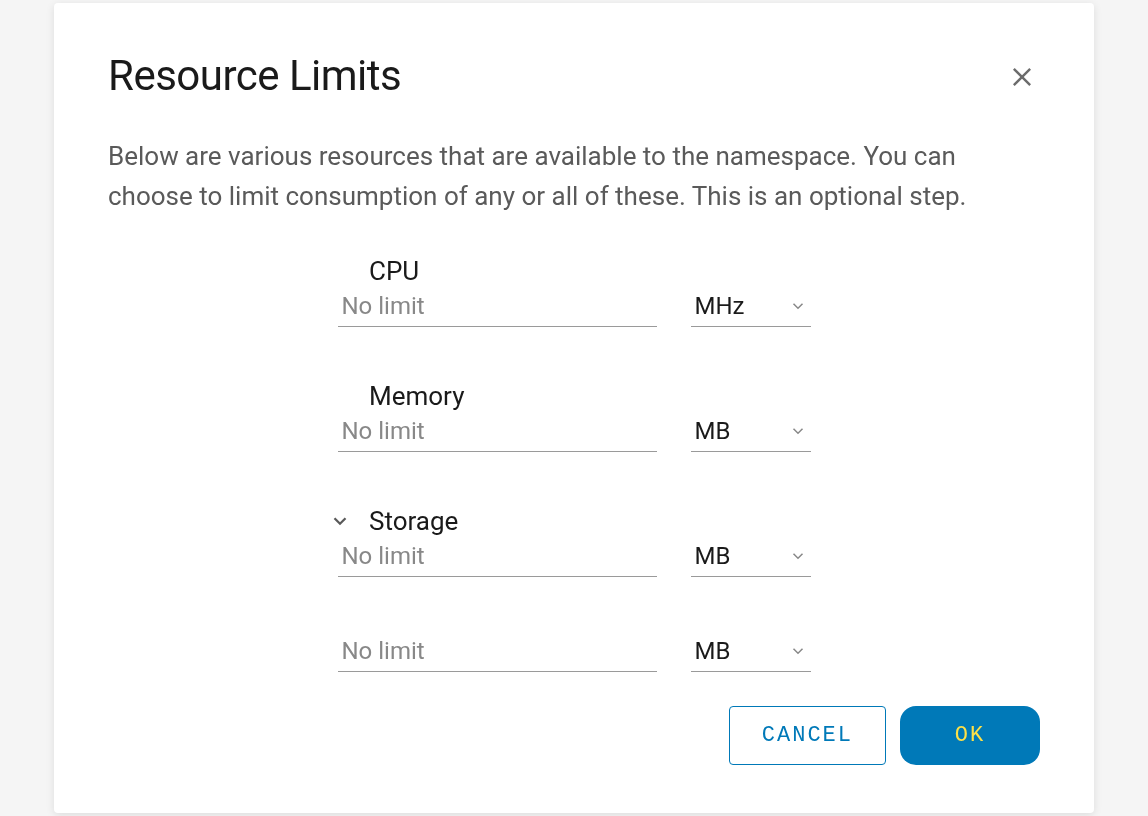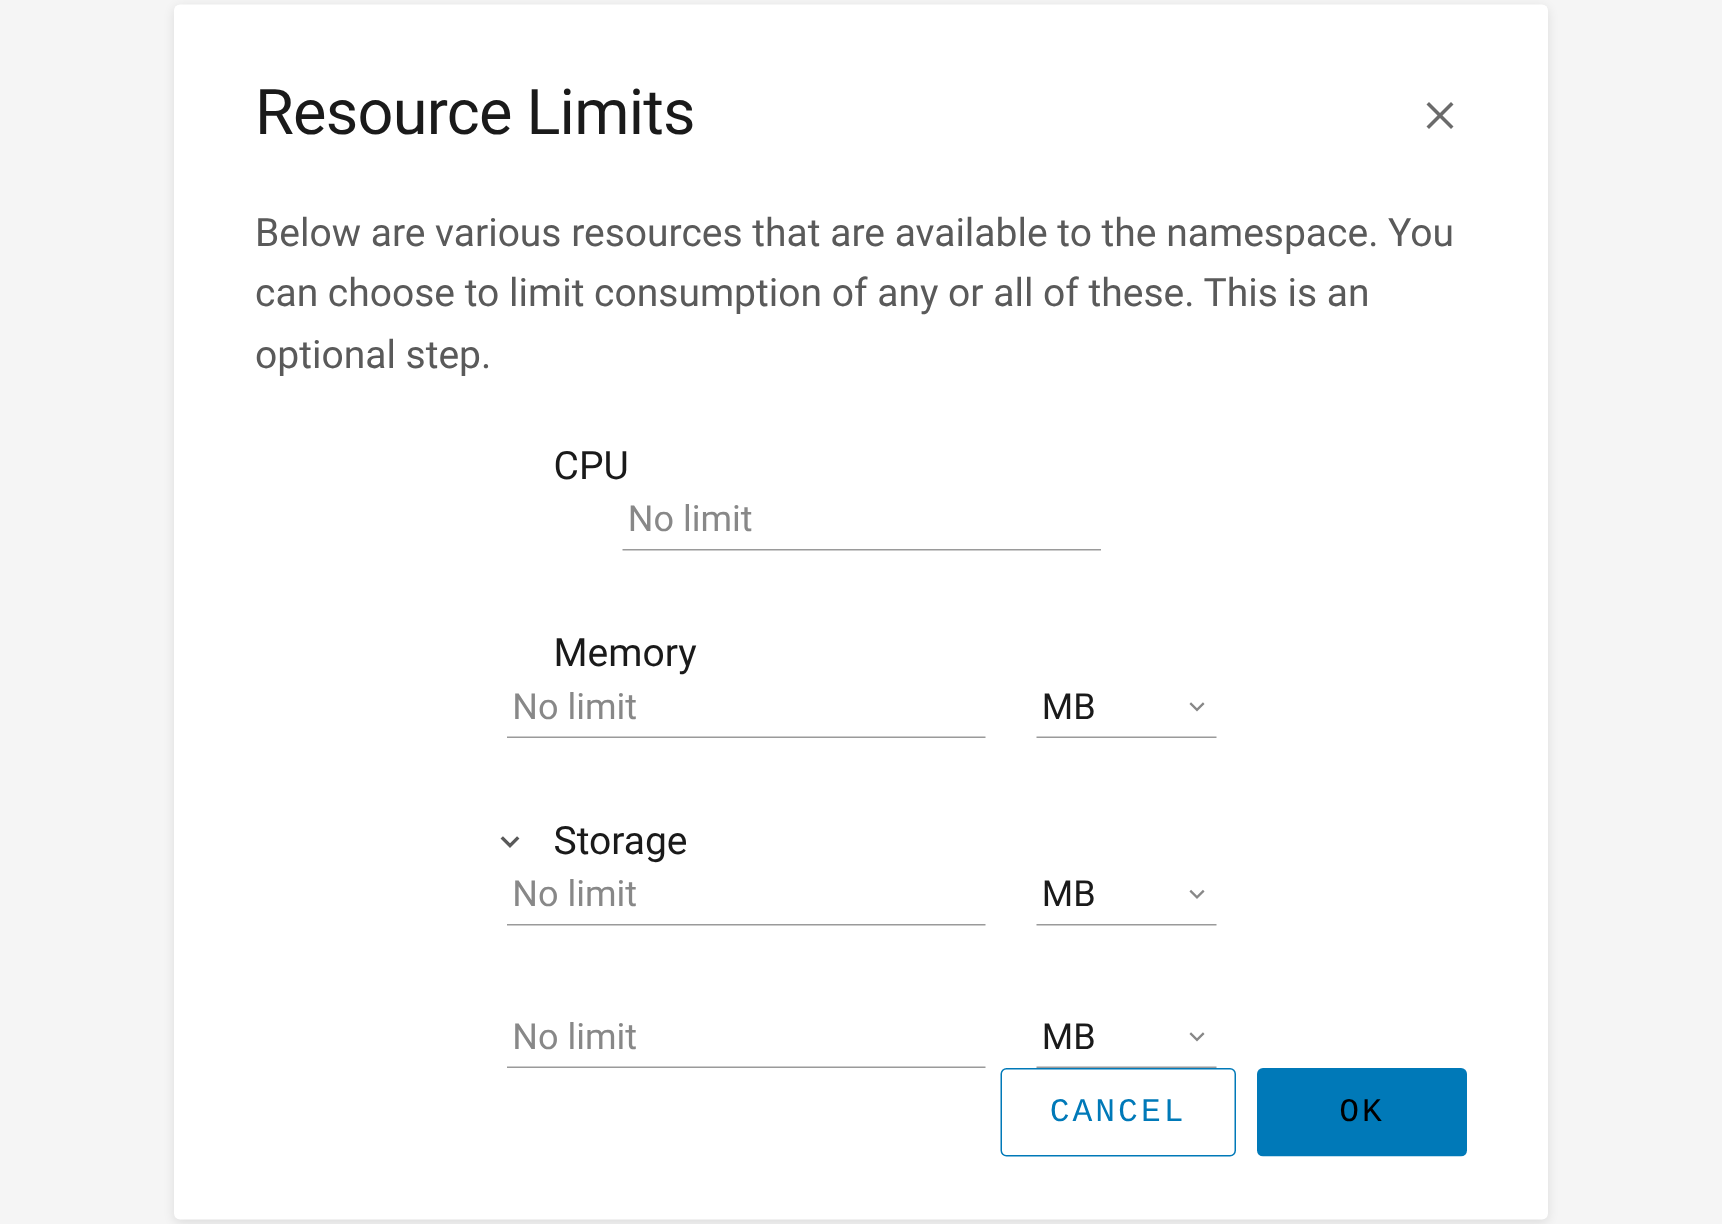--- a/index.html
+++ b/index.html
@@ -11,21 +11,21 @@
       font-family: -apple-system, BlinkMacSystemFont, "Segoe UI", Roboto, Helvetica, Arial, sans-serif;
       background: #f5f5f5;
       width: 1148px;
       height: 816px;
       display: flex;
       align-items: center;
       justify-content: center;
     }
     .dialog {
       background: #ffffff;
-      width: 916px;
+      width: 1040px;
       height: 810px;
       border-radius: 4px;
       box-shadow: 0 2px 8px rgba(0,0,0,0.1);
       padding: 48px 54px;
       position: relative;
       display: flex;
       flex-direction: column;
     }
     .dialog-header {
       display: flex;
@@ -144,22 +144,23 @@
       border: 1px solid transparent;
       font-family: Liberation Mono, monospace;
     }
     .btn-cancel {
       background: #ffffff;
       color: #0079b8;
       border: 1px solid #0079b8;
     }
     .btn-ok {
       background: #0079b8;
-      color: #000000;
+      color: #fde047;
       min-width: 140px;
+      border-radius: 16px;
     }
   </style>
 </head>
 <body>
 
 <div class="dialog">
   <div class="dialog-header">
     <h1 class="dialog-title">Resource Limits</h1>
     <div class="close-btn">
       <svg viewBox="0 0 24 24" fill="none" stroke="currentColor" stroke-width="2">
@@ -170,20 +171,26 @@
   </div>
 
   <p class="description">Below are various resources that are available to the namespace. You can choose to limit consumption of any or all of these. This is an optional step.</p>
 
   <div class="form-rows">
 
     <div class="form-row">
       <div class="label-col">CPU</div>
       <div class="input-col">
         <input class="text-input" type="text" placeholder="No limit" style="">
+        <div class="unit-select">
+          <span>MHz</span>
+          <svg viewBox="0 0 24 24" fill="none" stroke="currentColor" stroke-width="2">
+            <polyline points="6 9 12 15 18 9"></polyline>
+          </svg>
+        </div>
       </div>
     </div>
 
     <div class="form-row">
       <div class="label-col">Memory</div>
       <div class="input-col">
         <input class="text-input" type="text" placeholder="No limit" style="">
         <div class="unit-select">
           <span>MB</span>
           <svg viewBox="0 0 24 24" fill="none" stroke="currentColor" stroke-width="2">

